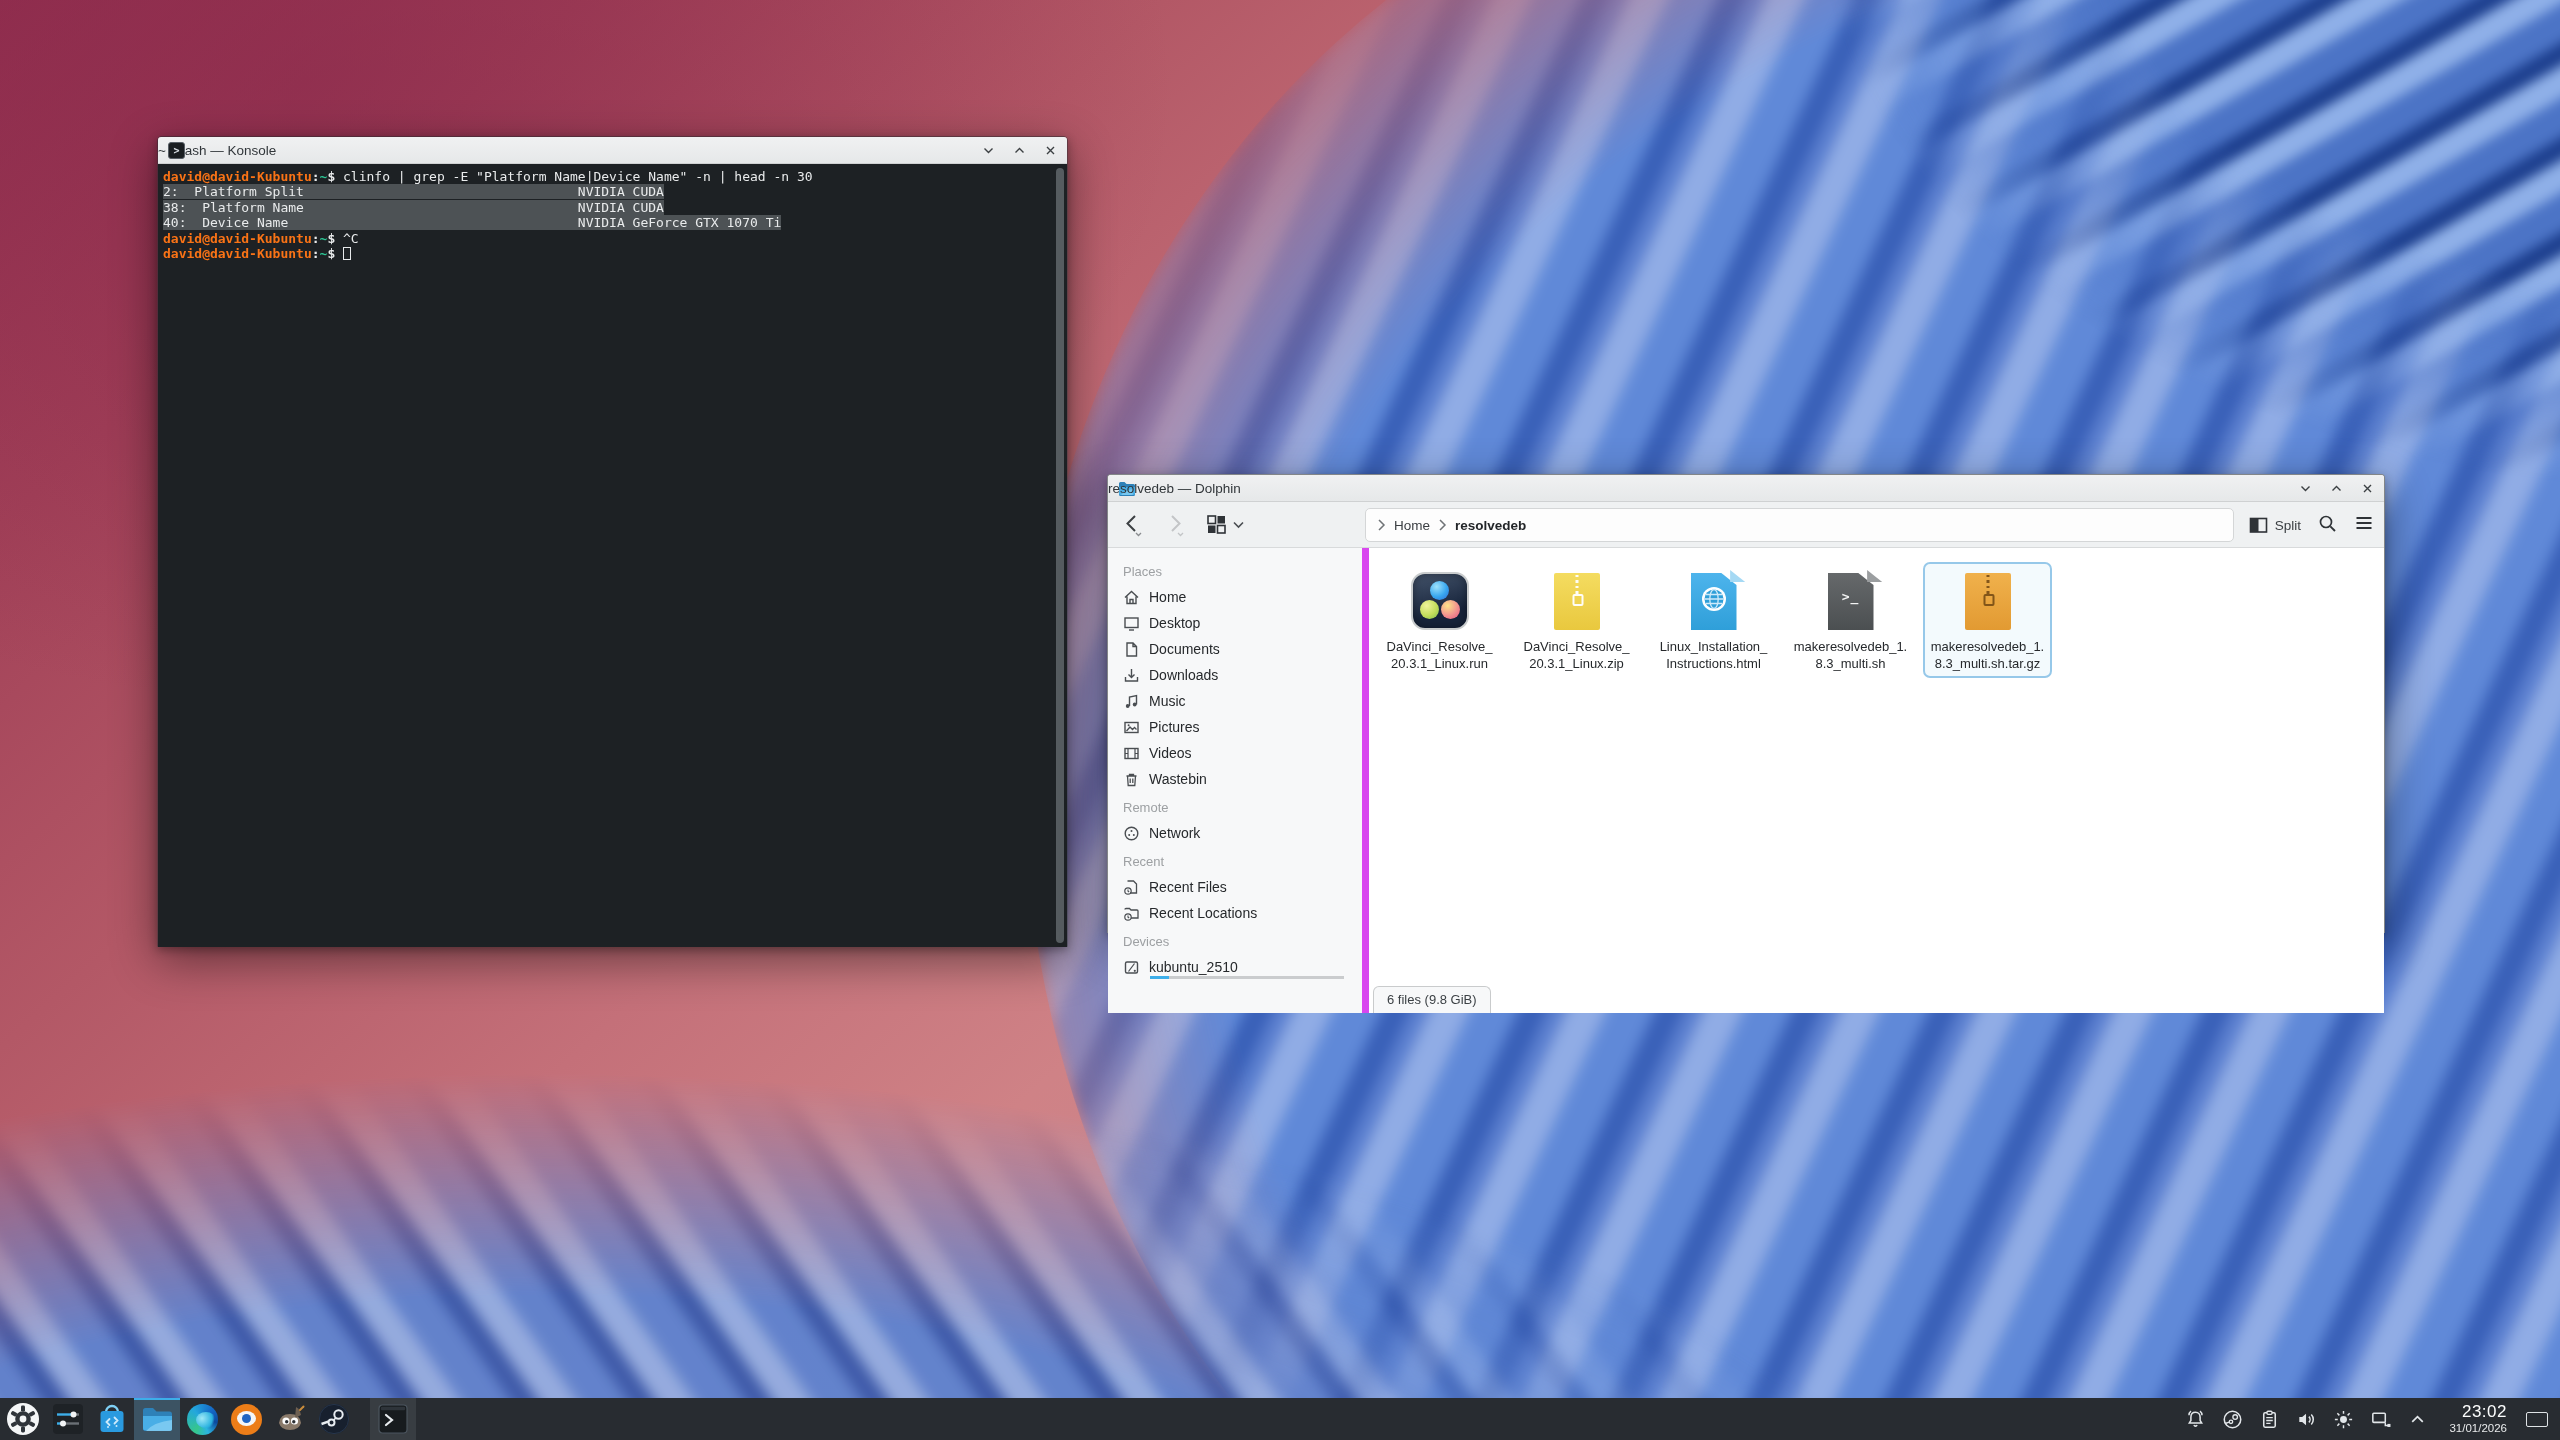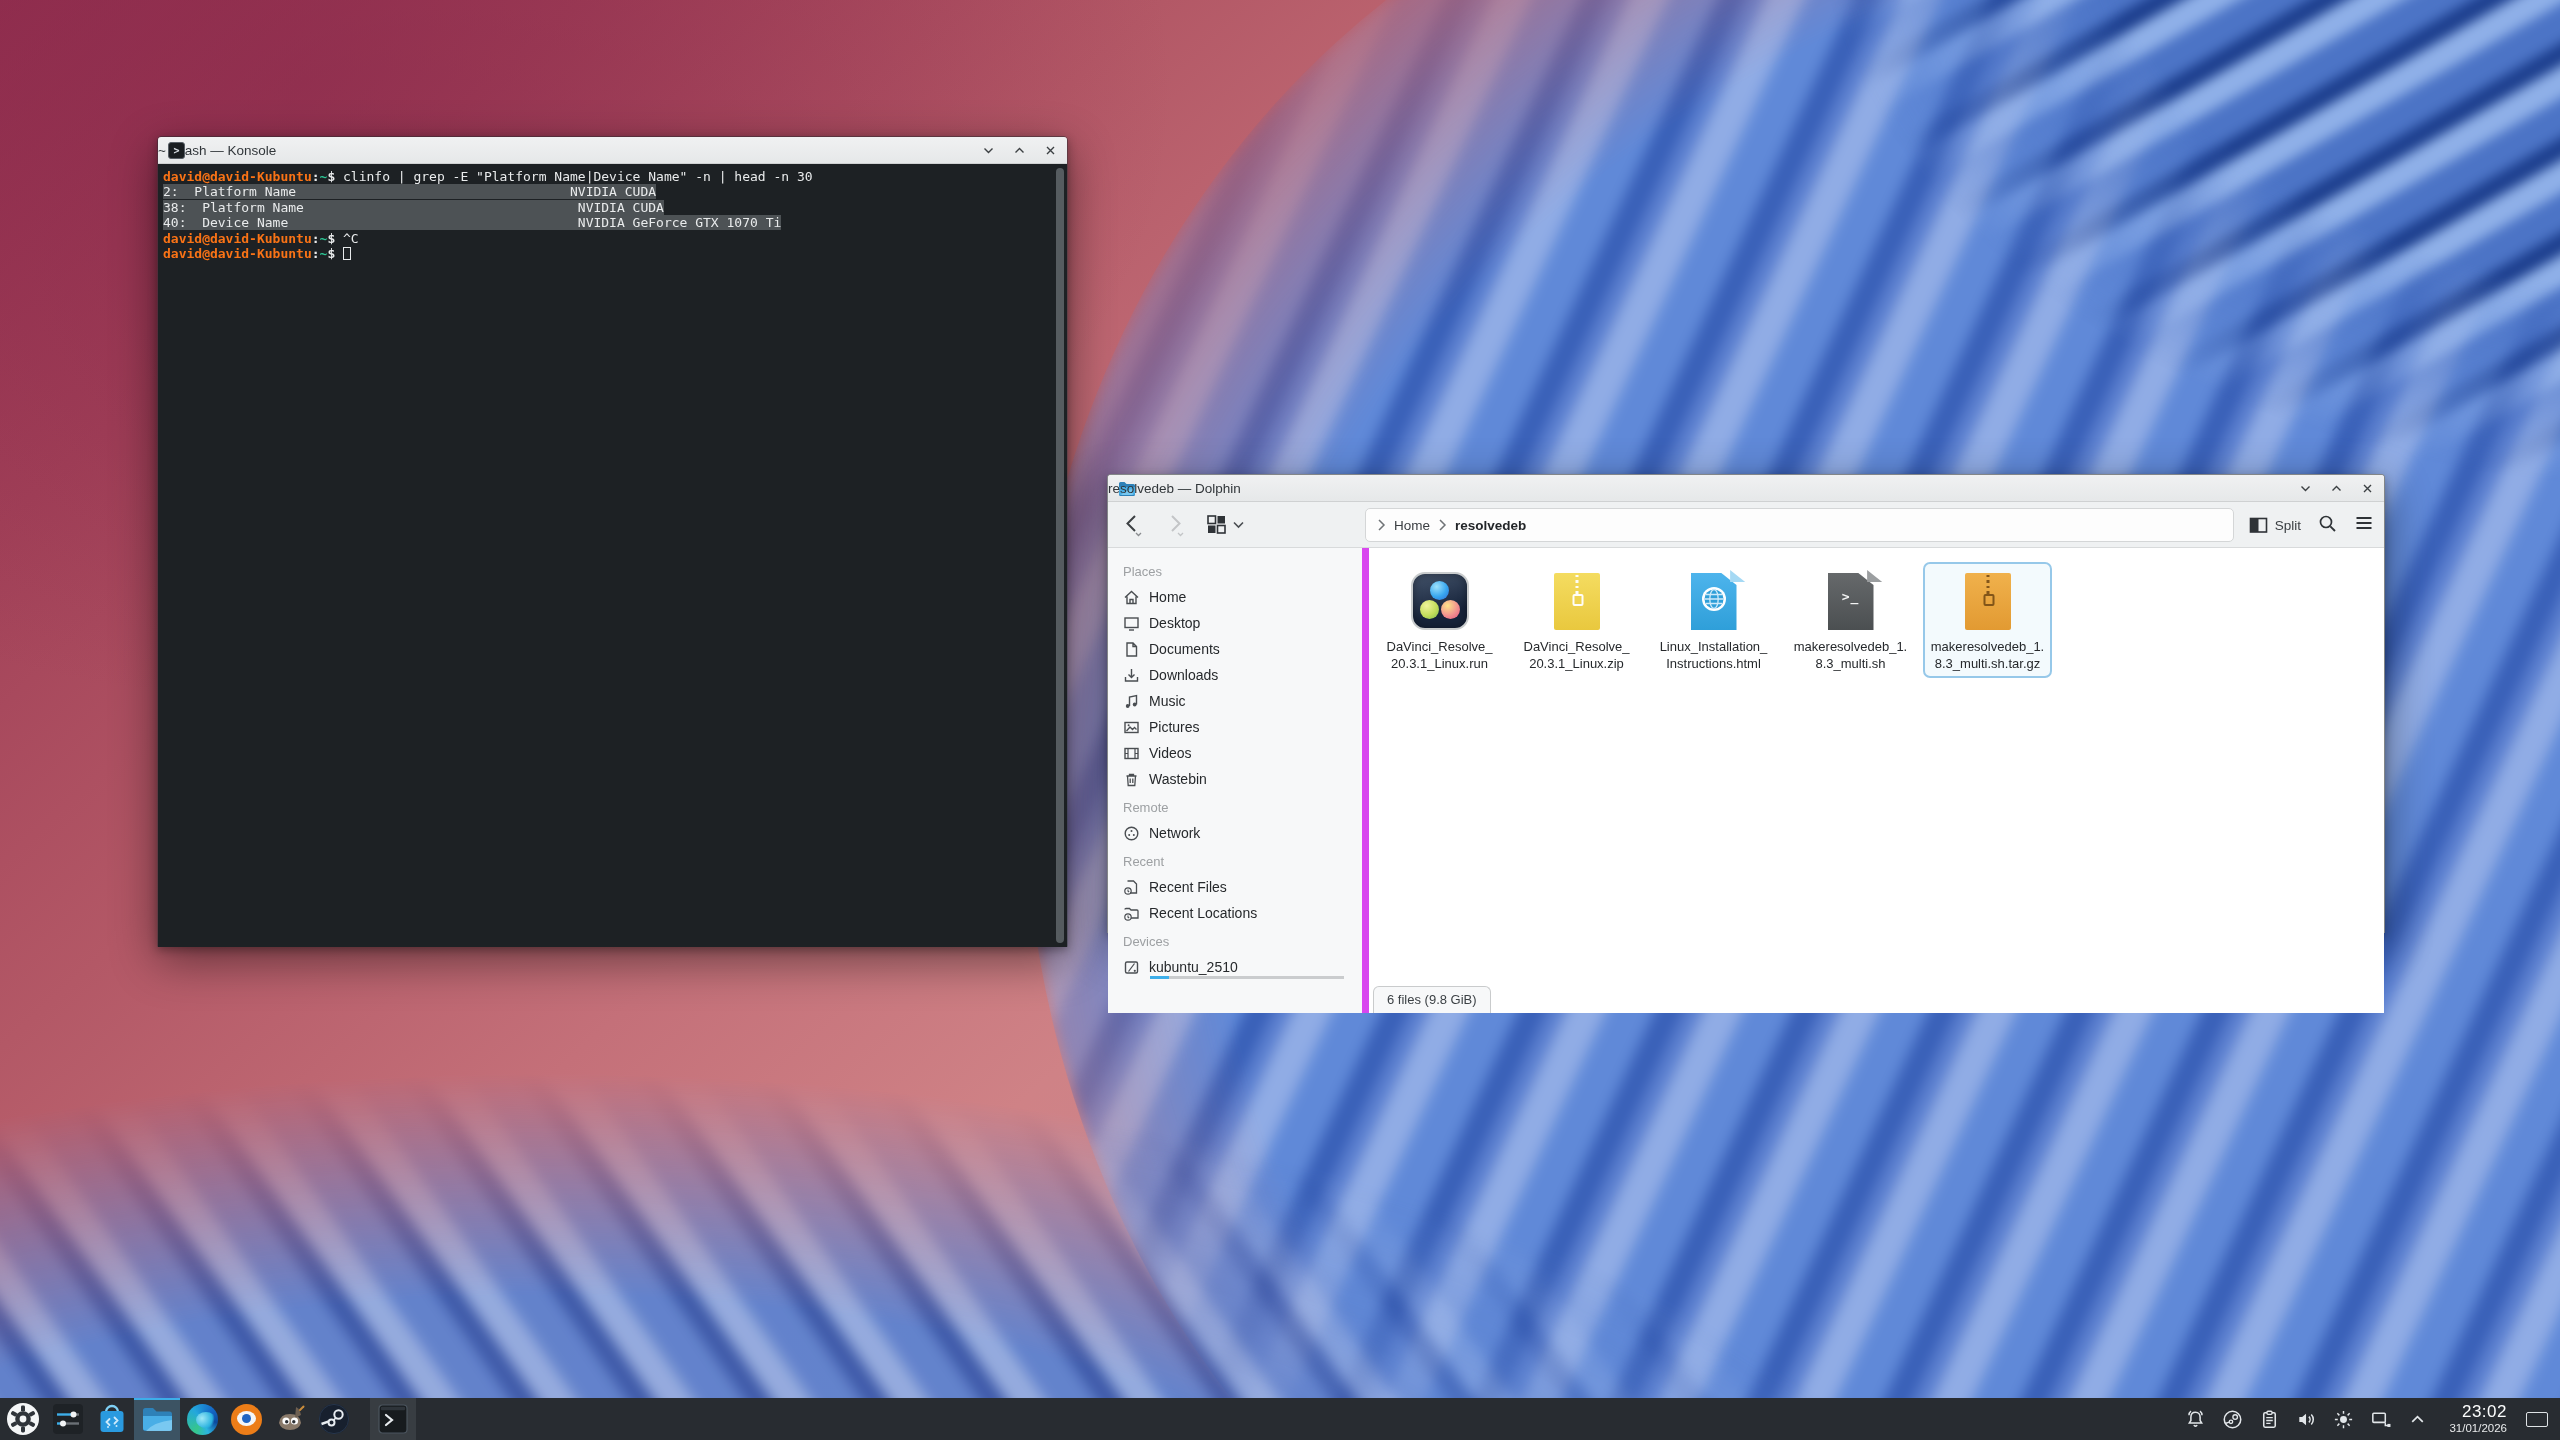--- a/index.html
+++ b/index.html
@@ -179,21 +179,21 @@
         </div>
         <div class="winbtn">
           <svg width="13" height="13" viewBox="0 0 13 13">
               <path d="M3 3 L10 10 M10 3 L3 10" fill="none" stroke="#3c4043" stroke-width="1.4"></path>
             </svg>
         </div>
       </div>
     </div>
     <div class="k-body">
       <div class="k-line"><span class="p-user">david@david-Kubuntu</span><span class="p-sym">:</span><span class="p-path">~</span><span class="p-sym">$</span><span class="cmd">clinfo | grep -E "Platform Name|Device Name" -n | head -n 30</span></div>
-      <div class="k-line"><span class="sel">2:  Platform Name                                   NVIDIA CUDA</span></div>
+      <div class="k-line"><span class="sel">2:  Platform Split                                   NVIDIA CUDA</span></div>
       <div class="k-line"><span class="sel">38:  Platform Name                                   NVIDIA CUDA</span></div>
       <div class="k-line"><span class="sel">40:  Device Name                                     NVIDIA GeForce GTX 1070 Ti</span></div>
       <div class="k-line"><span class="p-user">david@david-Kubuntu</span><span class="p-sym">:</span><span class="p-path">~</span><span class="p-sym">$</span><span class="intr">^C</span></div>
       <div class="k-line"><span class="p-user">david@david-Kubuntu</span><span class="p-sym">:</span><span class="p-path">~</span><span class="p-sym">$</span><span class="cursor"></span></div>
       <div class="k-scroll">
           <div class="k-thumb"></div>
         </div>
     </div>
   </div>
 

